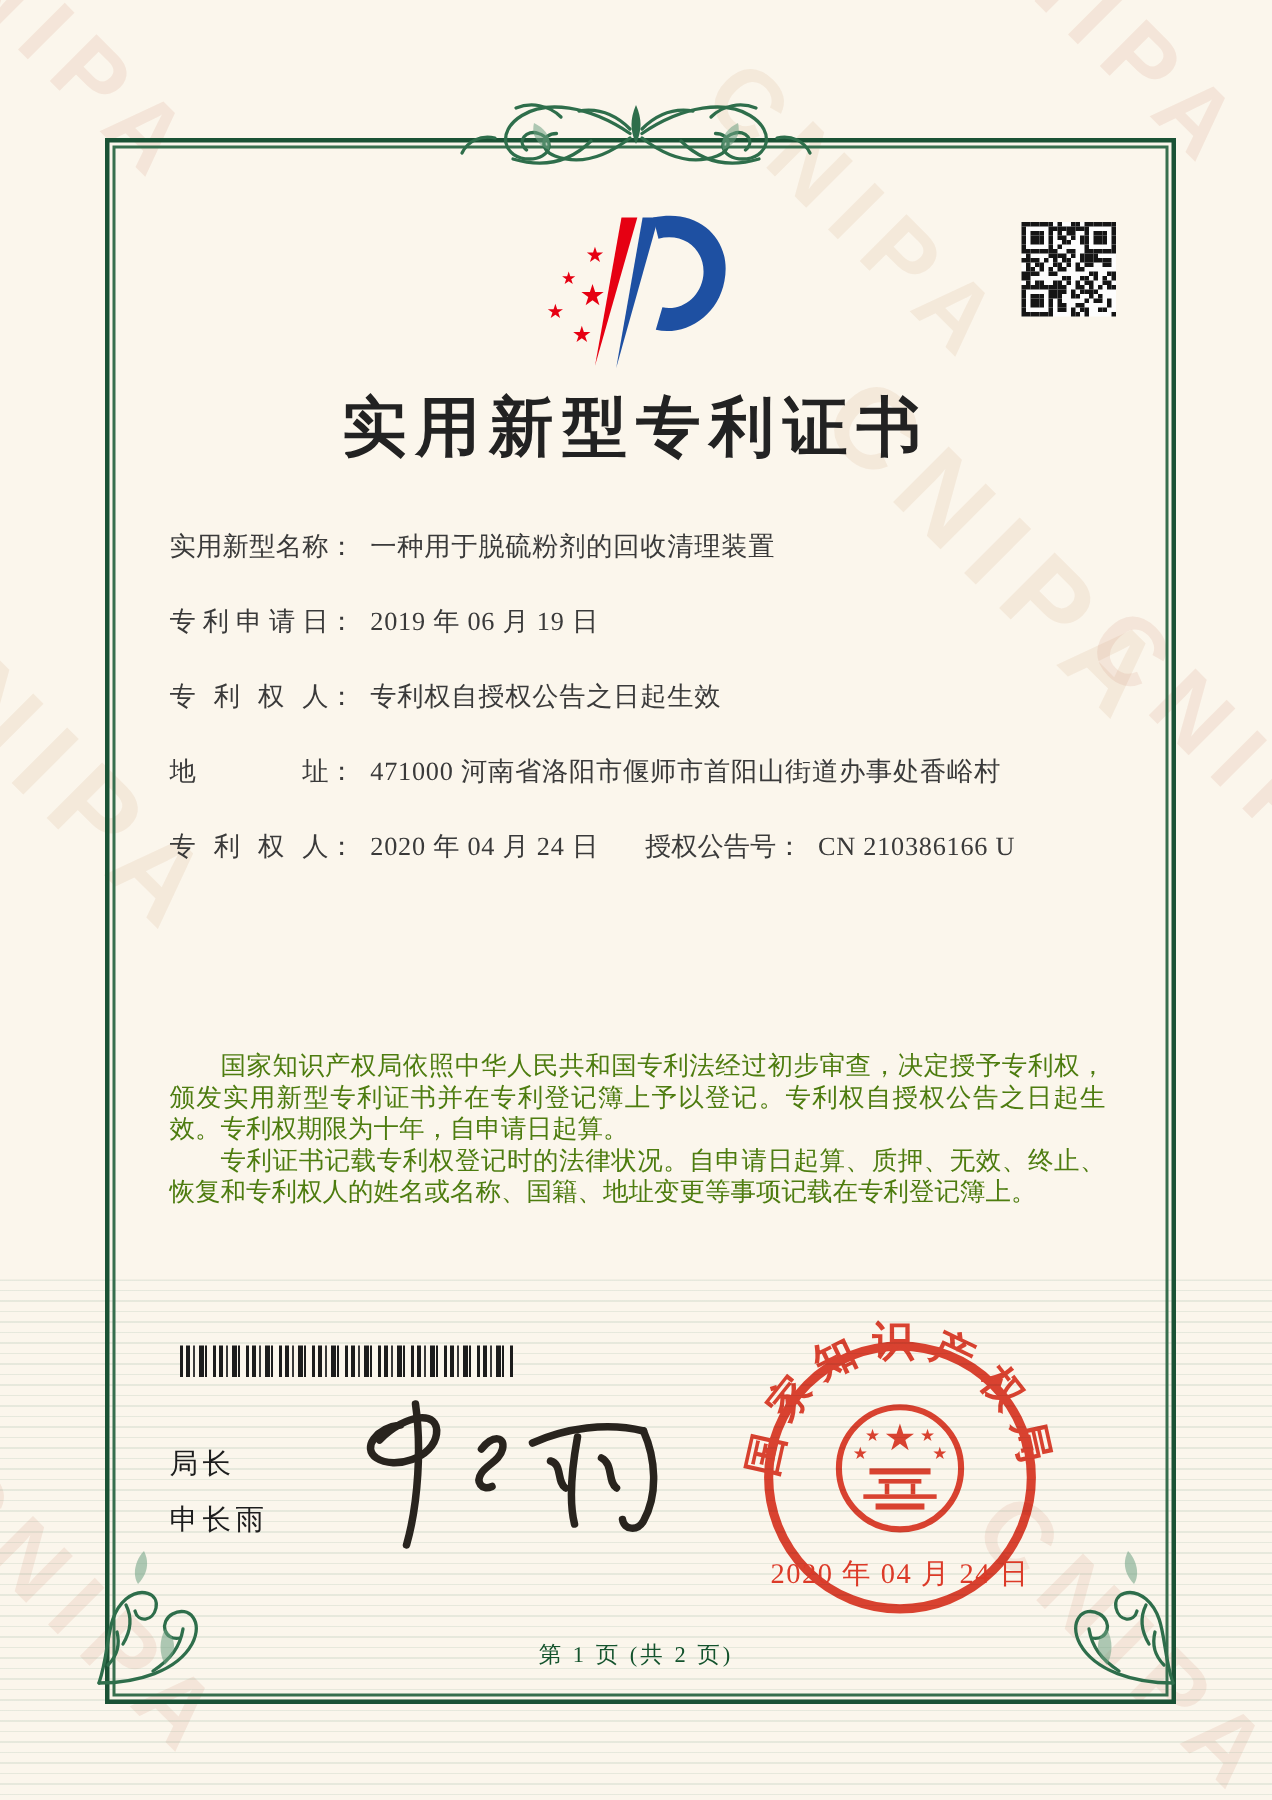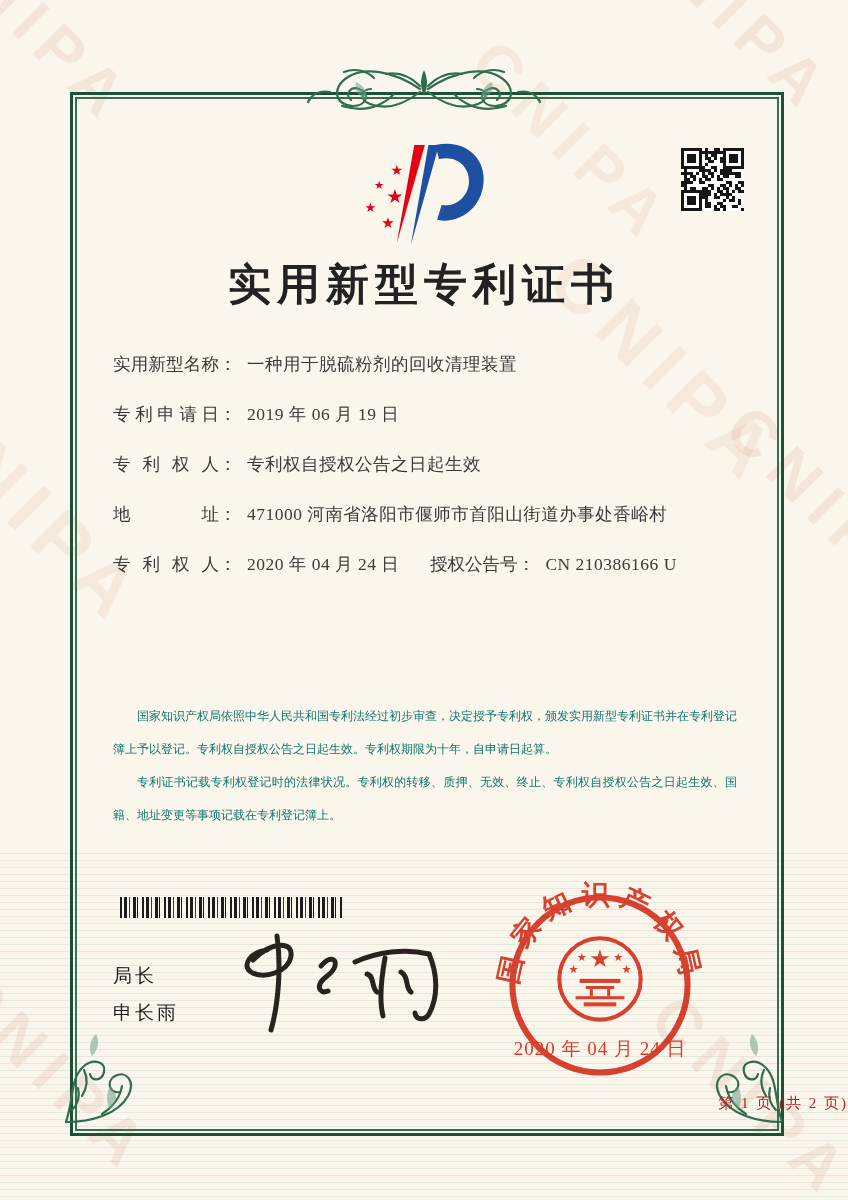--- a/index.html
+++ b/index.html
@@ -56,21 +56,21 @@
   .flabel{
     display:inline-block; width:106px; text-align:justify; text-align-last:justify;
     vertical-align:top;
   }
   .fcolon{display:inline-block; vertical-align:top;}
   .fvalue{display:inline-block; vertical-align:top; margin-left:6px; letter-spacing:0.5px;}
   .pair2{position:absolute; left:317px; top:0;}
   
   .bodytext{
     position:absolute; left:113px; top:700px; width:624px; z-index:3;
-    font-size:12px; line-height:33px; color:#0f766e; text-align:justify;
+    font-size:17px; line-height:21px; color:#4d7c0f; text-align:justify;
   }
   .bodytext p{margin:0; text-indent:2em;}
   
   .barcode{
     position:absolute; left:120px; top:897px; width:222px; height:21px; z-index:3;
     background:repeating-linear-gradient(90deg,
       #1c1c1c 0 2px, #fbf6ec 2px 4px, #1c1c1c 4px 7px, #fbf6ec 7px 9px,
       #3a3a3a 9px 10px, #fbf6ec 10px 13px, #1c1c1c 13px 16px, #fbf6ec 16px 17px,
       #1c1c1c 17px 18px, #fbf6ec 18px 22px);
   }
@@ -85,21 +85,21 @@
   .signature{position:absolute; left:225px; top:928px; z-index:3;}
   
   .seal{position:absolute; left:488px; top:873px; z-index:4; mix-blend-mode:multiply; opacity:0.95;}
   .seal-date{
     position:absolute; left:492px; top:1036px; width:216px; z-index:5;
     text-align:center; font-size:19px; color:#dc3a28; letter-spacing:1px; font-weight:500;
   }
   
   .page-info{
     position:absolute; left:0; width:848px; top:1094px; z-index:3;
-    text-align:right; font-size:15px; color:#b91c1c; letter-spacing:2px;
+    text-align:center; font-size:15px; color:#14532d; letter-spacing:2px;
   }
   .note-box{
     position:absolute; left:50%; transform:translateX(-50%); top:1138px; z-index:5;
     background:#ffffff; border:1px solid #eee6d6; padding:11px 30px;
     font-size:15px; color:#333; letter-spacing:3px;
   }
 </style>
 </head>
 <body>
 
@@ -448,21 +448,21 @@
       <span class="fvalue">2020 年 04 月 24 日</span>
       <span class="pair2">
         <span>授权公告号</span><span>：</span>
         <span class="fvalue">CN 210386166 U</span>
       </span>
     </div>
   </div>
 
   <div class="bodytext">
     <p>国家知识产权局依照中华人民共和国专利法经过初步审查，决定授予专利权，颁发实用新型专利证书并在专利登记簿上予以登记。专利权自授权公告之日起生效。专利权期限为十年，自申请日起算。</p>
-    <p>专利证书记载专利权登记时的法律状况。专利权的转移、质押、无效、终止、专利权自授权公告之日起生效、国籍、地址变更等事项记载在专利登记簿上。</p>
+    <p>专利证书记载专利权登记时的法律状况。自申请日起算、质押、无效、终止、恢复和专利权人的姓名或名称、国籍、地址变更等事项记载在专利登记簿上。</p>
   </div>
 
   <div class="barcode"></div>
 
   <div class="commissioner t">局长</div>
   <div class="commissioner n">申长雨</div>
 
   <svg class="signature" width="230" height="110" viewBox="0 0 230 110">
     <g stroke="#17120d" stroke-width="5" fill="none" stroke-linecap="round" stroke-linejoin="round" opacity="0.92">
       <path d="M28,32 C46,14 68,12 66,28 C64,44 38,52 26,44 C16,37 26,24 42,22"></path>

